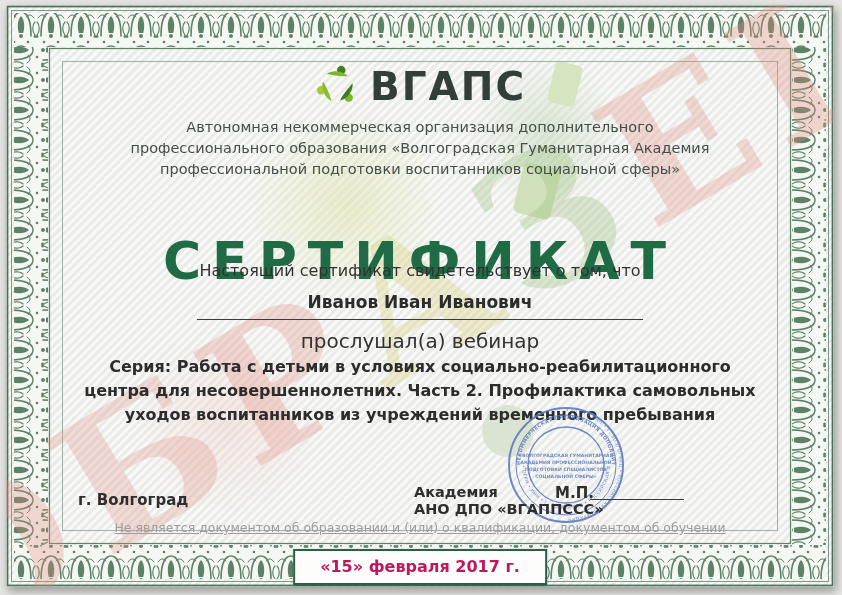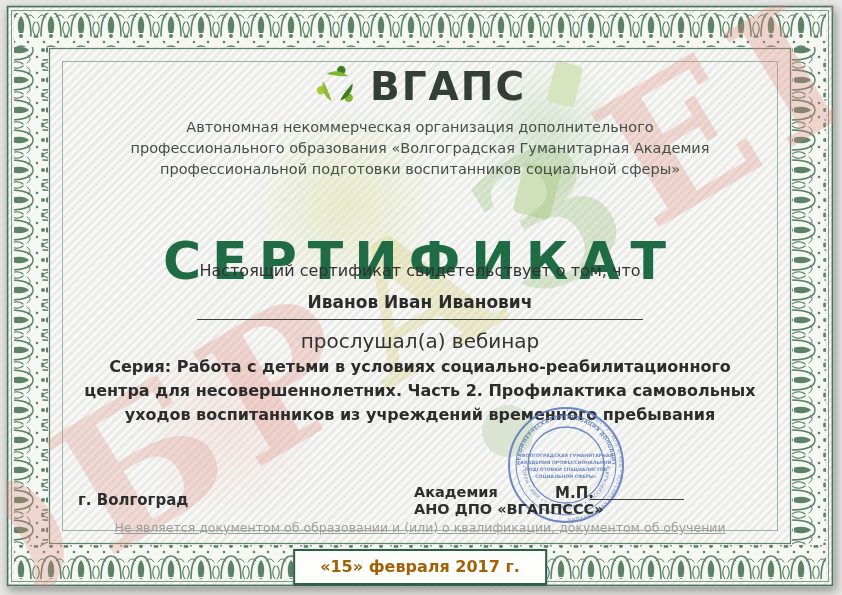--- a/index.html
+++ b/index.html
@@ -37,21 +37,21 @@
   .course{top:350px;font-size:16px;font-weight:bold;color:#2c2c2c;line-height:24px;}
   .stamp{position:absolute;left:500px;top:400px;width:120px;height:120px;opacity:0.88;}
   .city{position:absolute;left:72px;top:486px;font-size:15px;font-weight:bold;color:#2e2e2e;}
   .director{position:absolute;left:408px;top:479px;font-size:14.5px;font-weight:bold;color:#2e2e2e;line-height:17px;}
   .mp{position:absolute;left:549px;top:479px;font-size:15px;font-weight:bold;color:#2e2e2e;}
   .sig-line{position:absolute;left:584px;top:494px;width:94px;border-top:1.5px solid #3b3b3b;}
   .disclaimer{top:515px;font-size:12.5px;color:#9d9d9d;text-decoration:underline;}
   .date-box{
     position:absolute;left:50%;top:544px;transform:translateX(-50%);
     background:#fdfdfc;border:2.5px solid #2c5f49;padding:6px 25px 7px 25px;
-    font-size:16px;font-weight:bold;color:#a16207;z-index:4;white-space:nowrap;
+    font-size:16px;font-weight:bold;color:#be185d;z-index:4;white-space:nowrap;
     box-shadow:0 1px 3px rgba(0,0,0,0.25);
   }
 </style>
 </head>
 <body>
 
 <div class="certificate">
 
   <div class="blob" style="left:200px;top:60px;width:280px;height:280px;background:radial-gradient(closest-side,rgba(222,228,170,0.55),rgba(222,228,170,0) 70%);"></div>
   <div class="blob" style="left:430px;top:20px;width:220px;height:220px;background:radial-gradient(closest-side,rgba(188,214,178,0.5),rgba(188,214,178,0) 70%);"></div>

